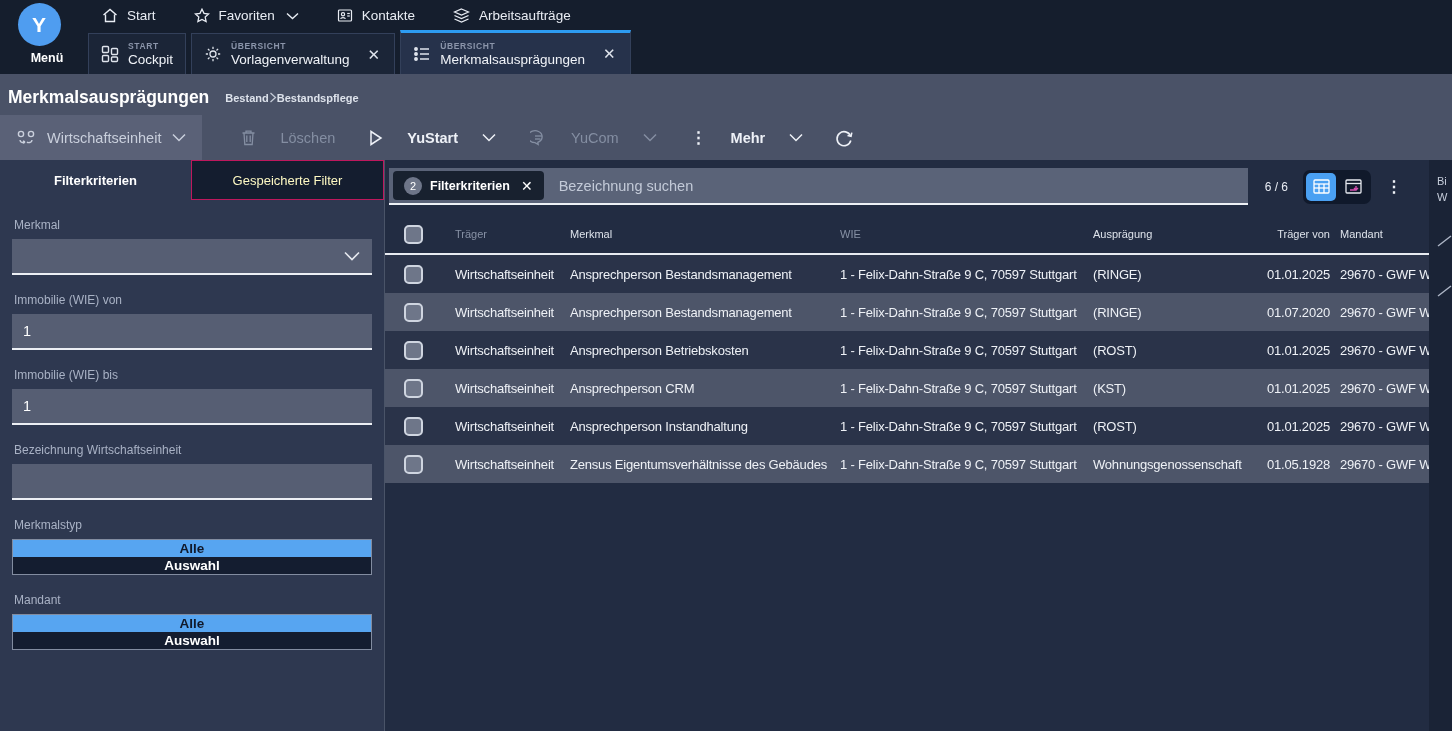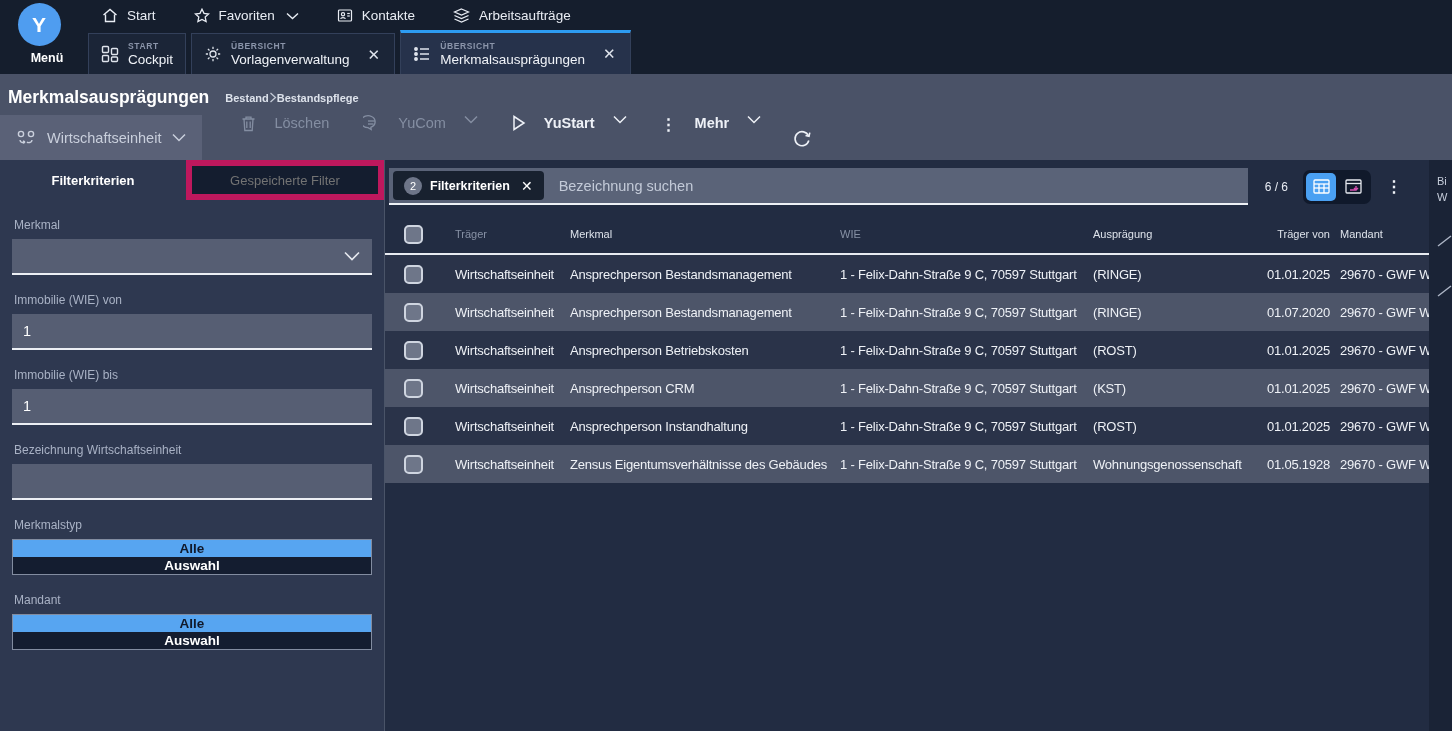--- a/index.html
+++ b/index.html
@@ -38,34 +38,34 @@
   .title-band { height:86px; background:#4a5267; }
   .title-row { display:flex; align-items:center; height:41px; padding:6px 8px 0; }
   .page-title { margin:0; color:#fff; font-size:17.5px; font-weight:bold; }
   .breadcrumb { display:flex; align-items:center; gap:0; margin-left:16px;
     color:#dde2eb; font-size:11px; font-weight:bold; }
   .crumb-sep { color:#c3cad6; }
 
   .toolbar-row { display:flex; align-items:stretch; height:45px; }
   .tb-entity { background:#5a6177; display:flex; align-items:center; gap:11px;
     padding:0 16px; color:#c9cfdc; font-size:14.5px; margin-right:22px; }
-  .tb-btn { display:flex; gap:18px; padding:0 17px; font-size:14.5px; white-space:nowrap; }
+  .tb-btn { display:flex; align-items:center; gap:24px; padding:0 17px; font-size:14.5px; white-space:nowrap; }
   .tb-btn.disabled { color:#848ea2; }
   .tb-btn.enabled { color:#eef1f7; font-weight:bold; }
   .tb-refresh { display:flex; align-items:center; padding:0 14px; }
 
   
   .content { display:flex; height:571px; }
 
   
   .filter-panel { width:385px; background:#2e3850; border-right:1px solid #4a5468; }
   .panel-tabs { display:flex; height:40px; }
   .ptab { flex:1; display:flex; align-items:center; justify-content:center; font-size:13px; }
   .ptab.active { color:#fff; font-weight:bold; }
-  .ptab.inactive { background:#141d2f; border:6px solid #be185d; color:#737373; }
+  .ptab.inactive { background:#141d2f; border:1px solid #be185d; color:#fef9c3; }
   .fields { padding:0 12px; }
   .field-label { color:#a9b2c5; font-size:12px; margin:18px 0 7px 2px; }
   .select-box { position:relative; height:36px; background:#565e73;
     border-bottom:2px solid #eceff4; display:flex; align-items:center; padding:0 10px; }
   .select-box .chev { position:absolute; right:12px; top:12px; }
   .text-input { width:100%; height:36px; background:#565e73; border:none;
     border-bottom:2px solid #eceff4; color:#fff; font-size:14.5px; padding:0 11px;
     font-family:"Liberation Sans", sans-serif; outline:none; }
   .toggle-group { display:flex; height:36px; border:1px solid #828ca0;flex-direction:column; }
   .toggle-half { flex:1; display:flex; align-items:center; justify-content:center;
@@ -251,45 +251,45 @@
       <span>
         <svg width="15" height="17" viewBox="0 0 15 17" fill="none" stroke="#848ea2" stroke-width="1.3">
           <path d="M1.5 4 H13.5 M5 4 V2.2 H10 V4 M3 4 L3.8 15.5 H11.2 L12 4"></path>
           <line x1="5.8" y1="6.5" x2="5.8" y2="13"></line>
           <line x1="9.2" y1="6.5" x2="9.2" y2="13"></line>
         </svg>
       </span>
       <span>Löschen</span>
     </div>
 
+    <div class="tb-btn enabled">
+      <span>
+        <svg width="14" height="16" viewBox="0 0 14 16" fill="none" stroke="#eef1f7" stroke-width="1.5">
+          <path d="M2 1.5 L12 8 L2 14.5 Z"></path>
+        </svg>
+      </span>
+      <span>YuStart</span>
+      <span>
+        <svg width="14" height="9" viewBox="0 0 14 9" fill="none" stroke="#eef1f7" stroke-width="1.5">
+          <polyline points="1,1.5 7,7.5 13,1.5"></polyline>
+        </svg>
+      </span>
+    </div>
+
     <div class="tb-btn disabled">
       <span>
         <svg width="17" height="16" viewBox="0 0 17 16" fill="none" stroke="#848ea2" stroke-width="1.3">
           <path d="M8.5 1.5 a7 6 0 1 0 -3.5 11.2 l3.2 1.8 l-0.4 -2.2 a7 6 0 0 0 0.7 -10.8 Z"></path>
           <line x1="5" y1="6" x2="12" y2="6"></line>
           <line x1="5" y1="9" x2="10.5" y2="9"></line>
         </svg>
       </span>
       <span>YuCom</span>
       <span>
         <svg width="14" height="9" viewBox="0 0 14 9" fill="none" stroke="#848ea2" stroke-width="1.5">
-          <polyline points="1,1.5 7,7.5 13,1.5"></polyline>
-        </svg>
-      </span>
-    </div>
-
-    <div class="tb-btn enabled">
-      <span>
-        <svg width="14" height="16" viewBox="0 0 14 16" fill="none" stroke="#eef1f7" stroke-width="1.5">
-          <path d="M2 1.5 L12 8 L2 14.5 Z"></path>
-        </svg>
-      </span>
-      <span>YuStart</span>
-      <span>
-        <svg width="14" height="9" viewBox="0 0 14 9" fill="none" stroke="#eef1f7" stroke-width="1.5">
           <polyline points="1,1.5 7,7.5 13,1.5"></polyline>
         </svg>
       </span>
     </div>
 
     <div class="tb-btn enabled">
       <span style="font-size:16px;">⋮</span>
       <span>Mehr</span>
       <span>
         <svg width="14" height="9" viewBox="0 0 14 9" fill="none" stroke="#eef1f7" stroke-width="1.5">

